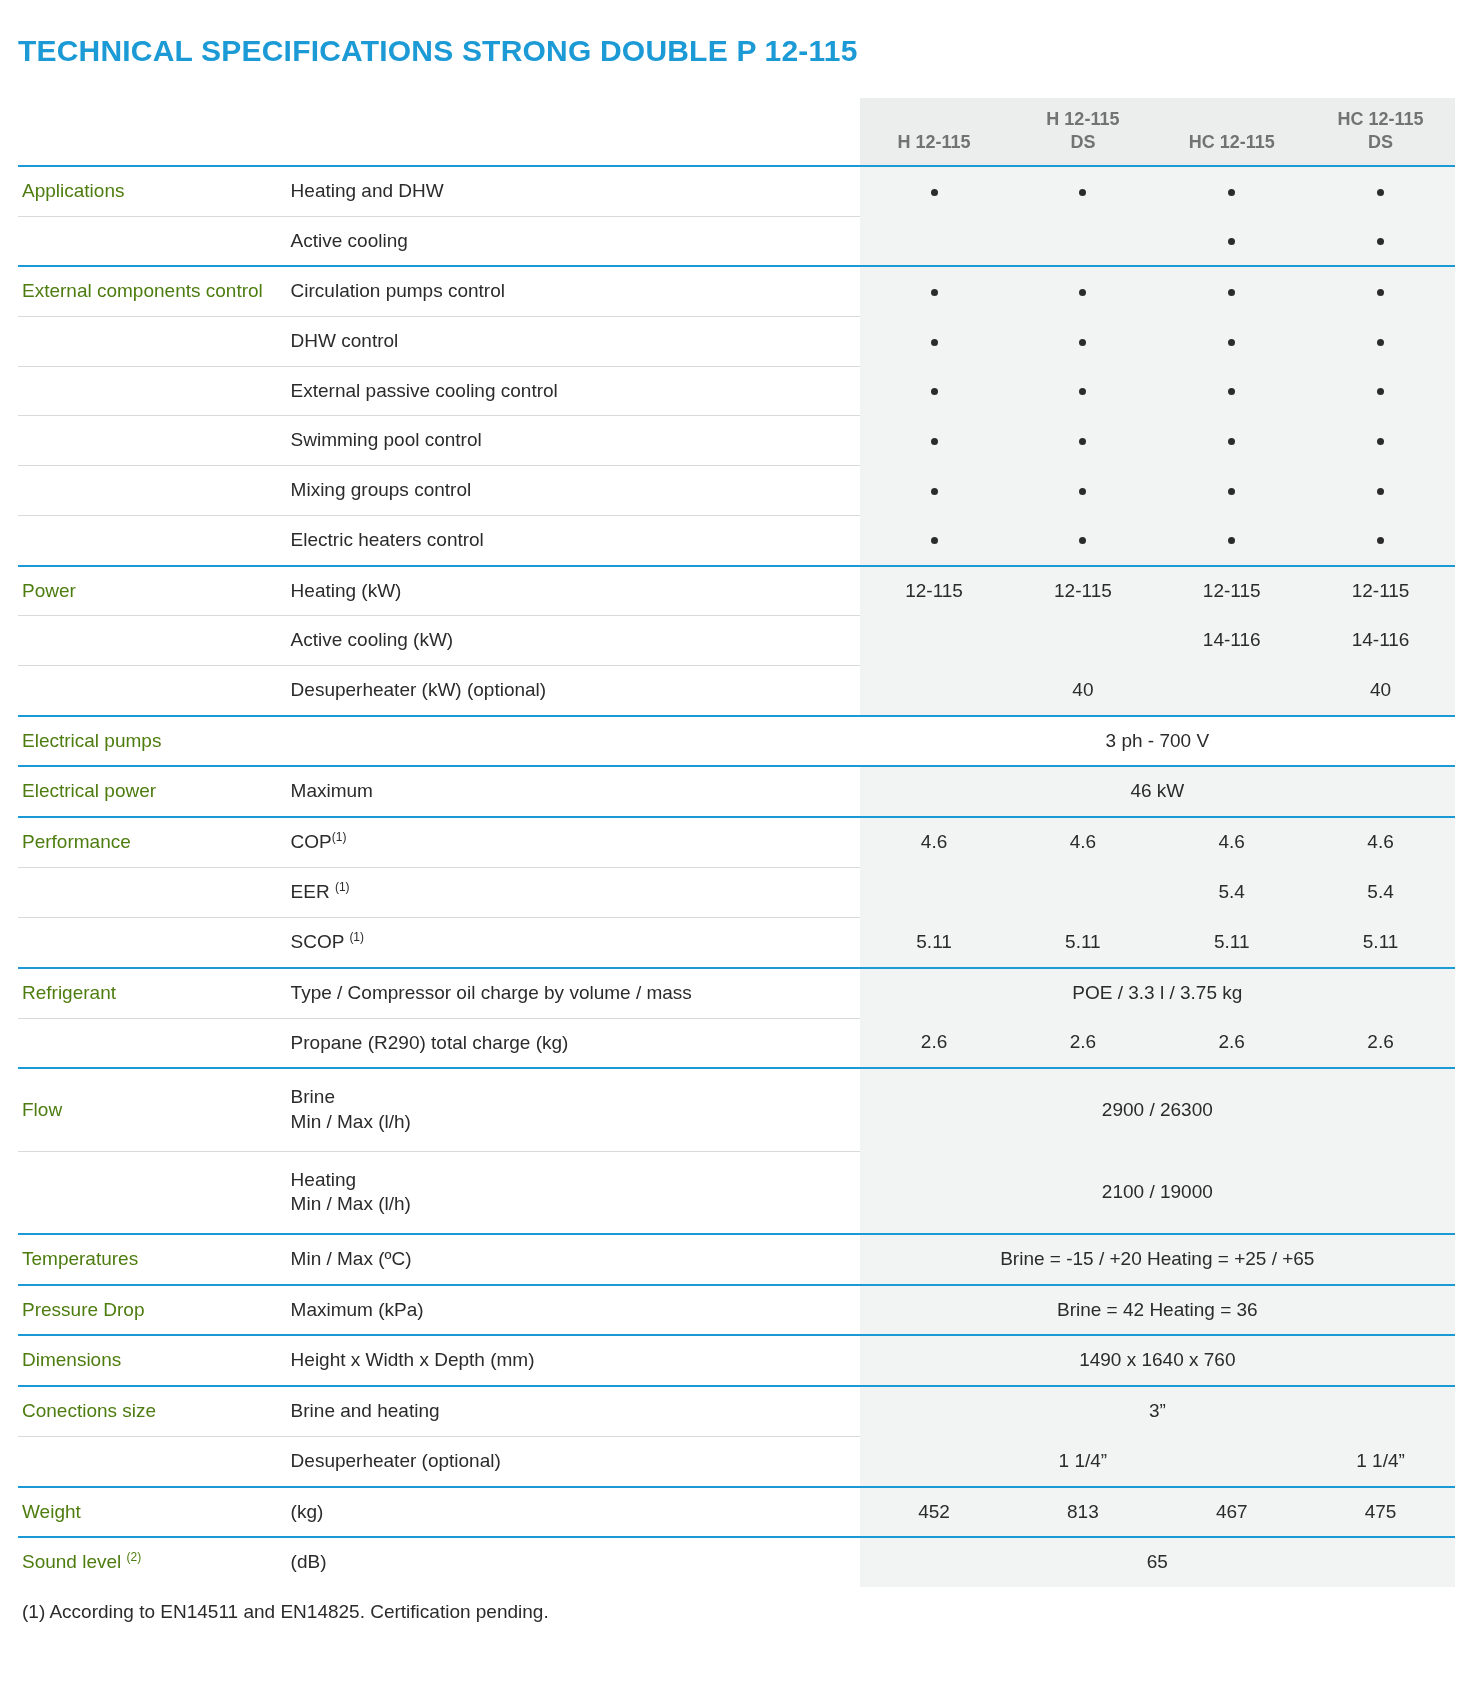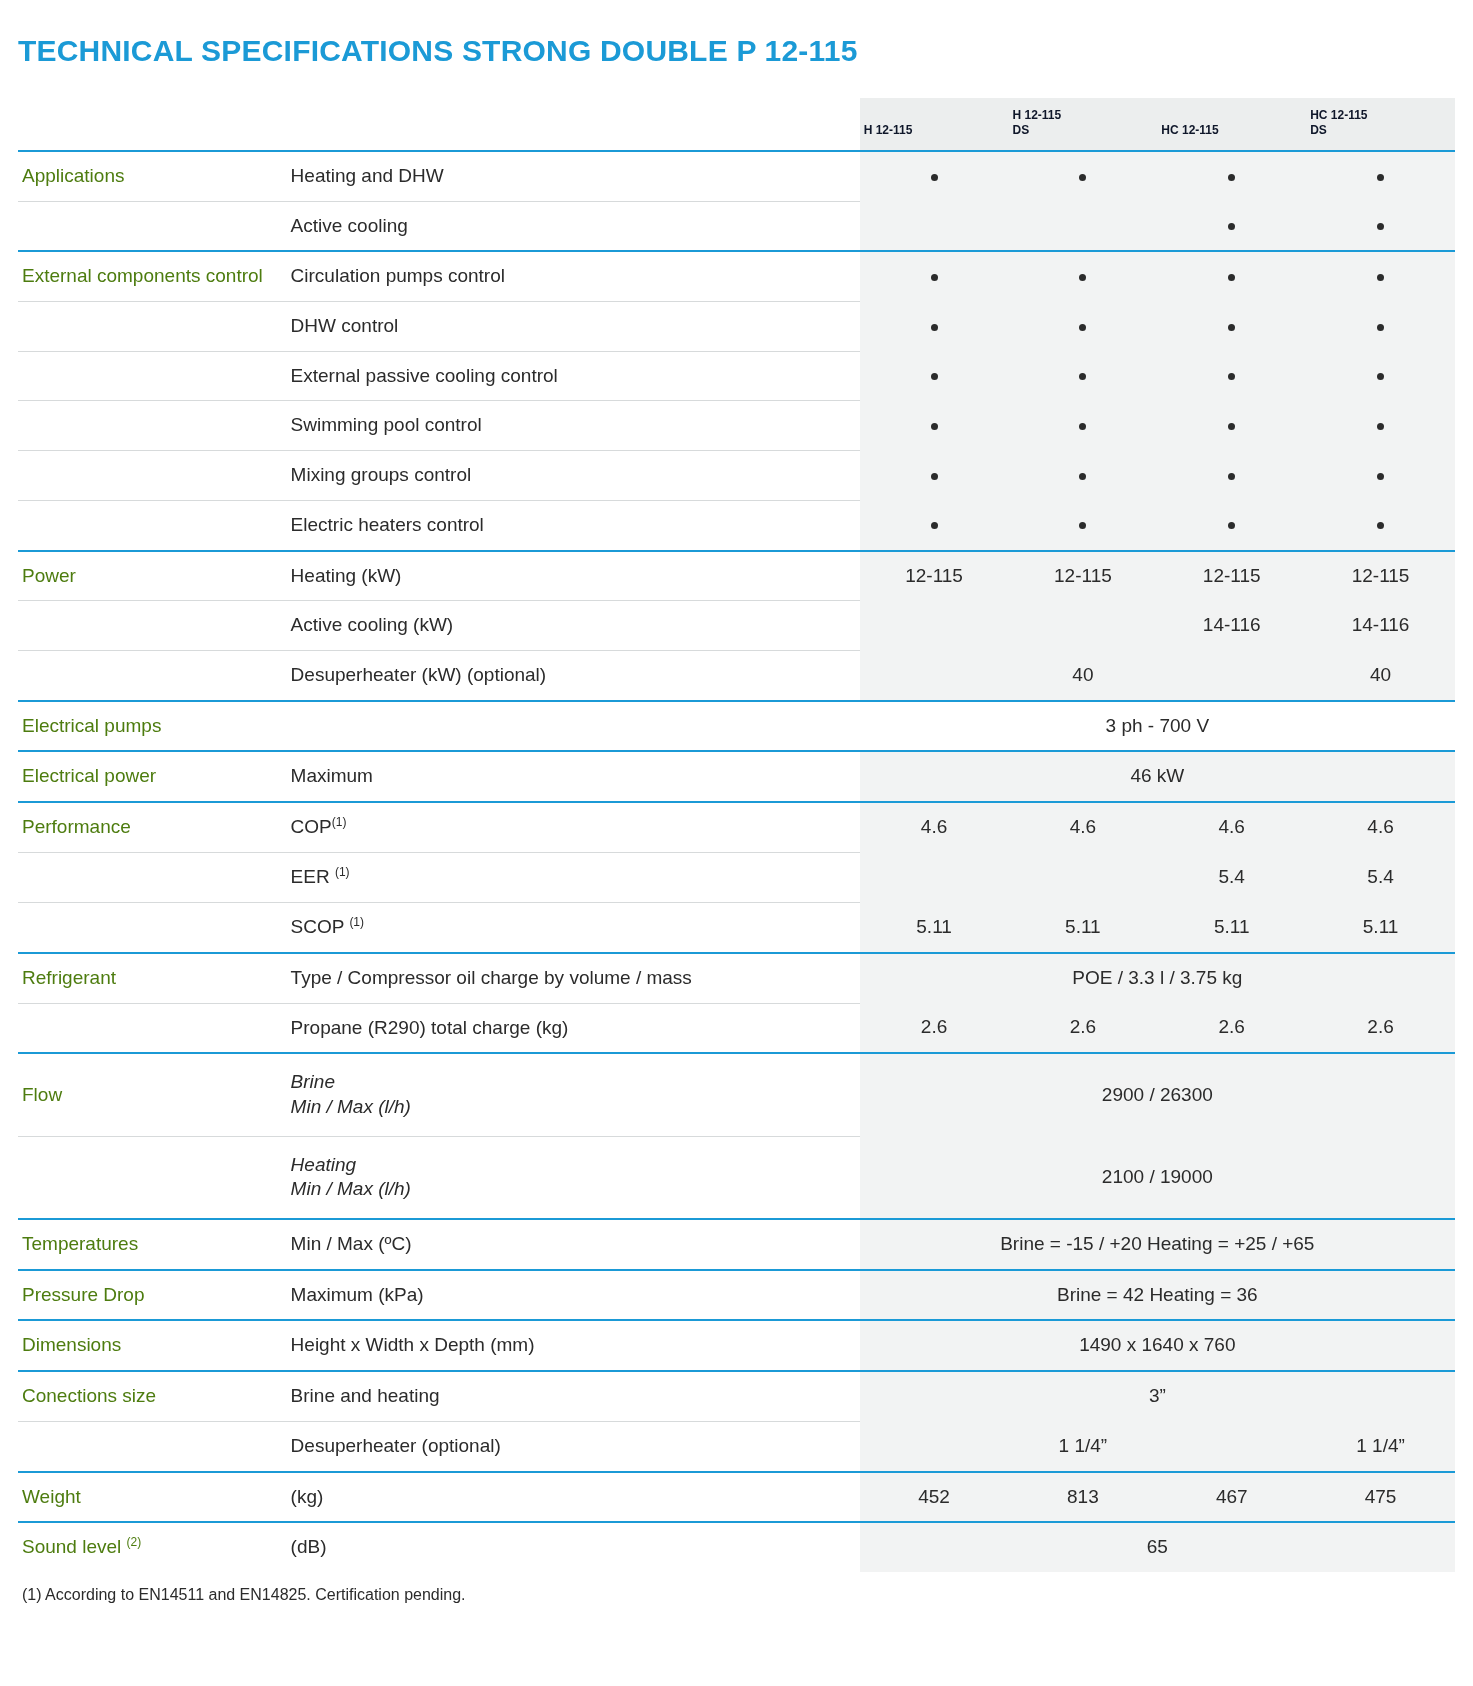--- a/index.html
+++ b/index.html
@@ -33,24 +33,24 @@
     table-layout: fixed;
     font-size: 19px;
   }
   col.c-cat   { width: 250px; }
   col.c-lab   { width: 570px; }
   col.c-val   { width: 145px; }
 
   
   thead th {
     background: #eceeee;
-    font-size: 12px;
+    font-size: 18px;
     font-weight: bold;
-    color: #0f172a;
-    text-align: left;
+    color: #737373;
+    text-align: center;
     vertical-align: bottom;
     padding: 10px 4px 12px 4px;
     line-height: 1.25;
     border: none;
   }
   thead th.blank {
     background: #ffffff;
   }
 
   tbody td {
@@ -92,29 +92,29 @@
     width: 7px;
     height: 7px;
     border-radius: 50%;
     background: #2b2b2b;
     vertical-align: middle;
   }
   .two-line {
     display: block;
   }
   .footnote {
-    font-size: 16px;
+    font-size: 19px;
     margin: 14px 0 0 4px;
     color: #2b2b2b;
   }
   .sup {
     font-size: 12px;
     vertical-align: super;
   }
-  .tall { padding-top: 16px; padding-bottom: 16px; font-style: italic; }
+  .tall { padding-top: 16px; padding-bottom: 16px; }
 </style>
 </head>
 <body>
 
 <div class="page">
 
   <div class="doc-title">TECHNICAL SPECIFICATIONS STRONG DOUBLE P 12-115</div>
 
   <table class="spec">
     <colgroup>

